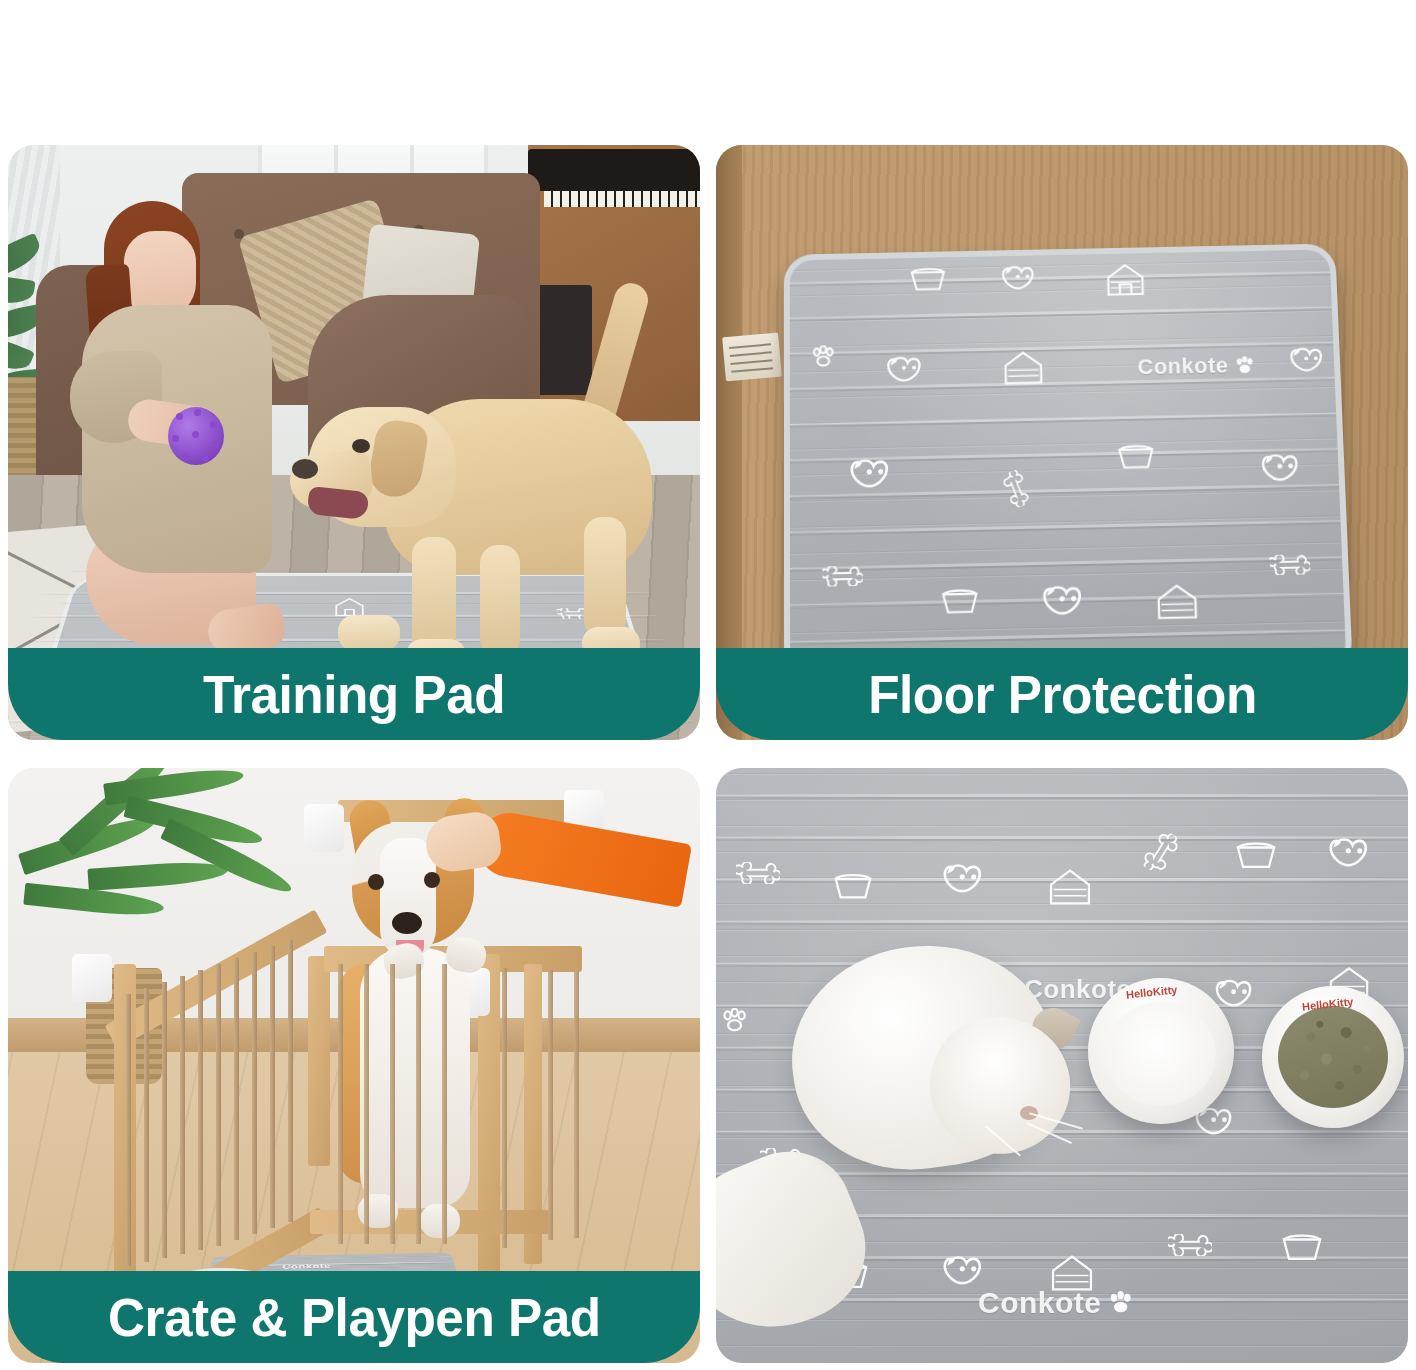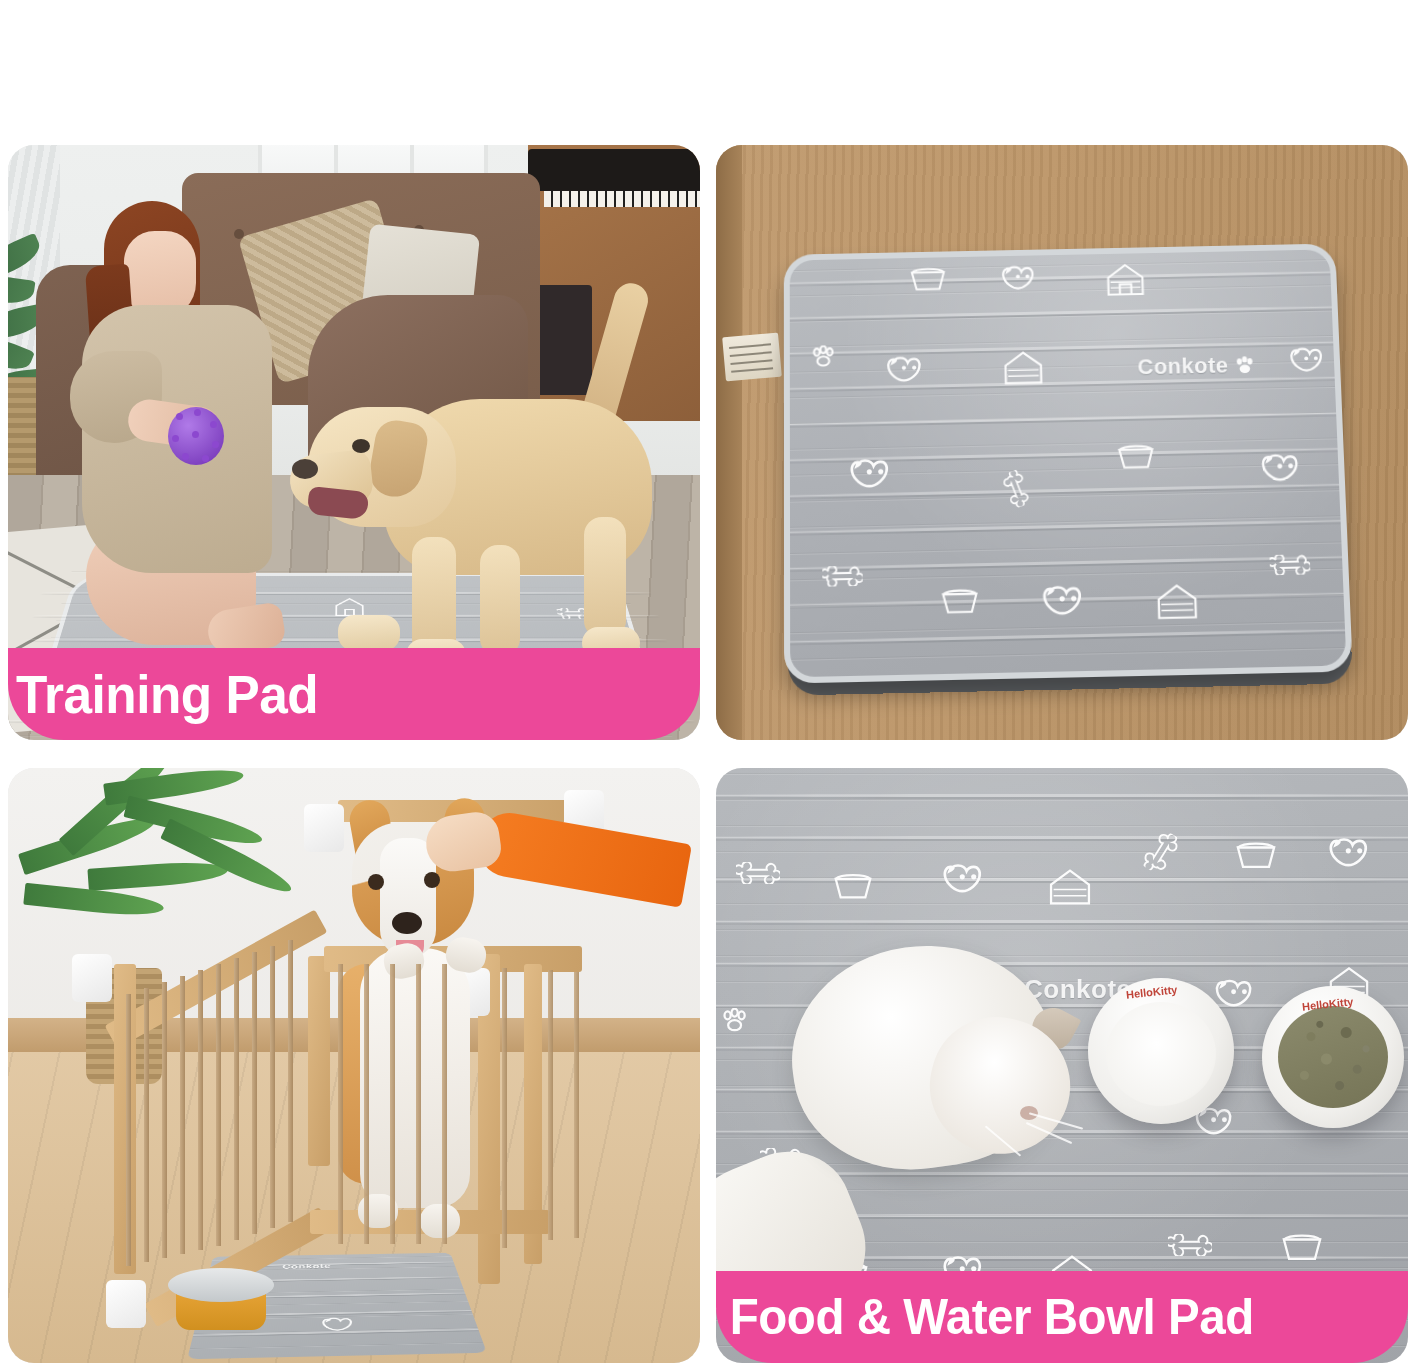--- a/index.html
+++ b/index.html
@@ -71,26 +71,26 @@
     overflow: hidden;
   }
 
   
   .caption {
     position: absolute;
     left: 0;
     bottom: 0;
     width: 692px;
     height: 92px;
-    background: #ec4899;
+    background: #0f766e;
     border-bottom-left-radius: 56px;
     border-bottom-right-radius: 56px;
     display: flex;
     align-items: center;
-    justify-content: flex-start;
+    justify-content: center;
     z-index: 40;
   }
   .caption-text {
     color: #ffffff;
     font-family: "Liberation Sans", sans-serif;
     font-weight: bold;
     font-size: 54px;
     line-height: 58px;
     letter-spacing: -0.5px;
     transform: scaleX(0.95);
@@ -847,20 +847,23 @@
               </svg>
           </div>
           <div class="motif" style="left:476px; top:308px;">
             <svg width="40" height="20" viewBox="0 0 40 18">
                 <path d="M6 4a4 4 0 100 4 4 4 0 000 6 4 4 0 106-2h16a4 4 0 106 2 4 4 0 100-6 4 4 0 10-6-2H12a4 4 0 10-6-2z" fill="none" stroke="#fff" stroke-width="1.8"></path>
               </svg>
           </div>
         </div>
       </div>
 
+      <div class="caption">
+        <span class="caption-text">Floor Protection</span>
+      </div>
     </div>
 
     <div class="panel">
       <div class="photo">
         <div class="p3-wall"></div>
         <div class="p3-baseboard"></div>
         <div class="p3-floor"></div>
 
         <div class="p3-plant">
           <div class="p3-frond" style="left:-10px; top:60px;  transform:rotate(-18deg)"></div>
@@ -946,20 +949,23 @@
         <div class="p3-bar" style="left:330px; top:196px; height:280px; opacity:.9;"></div>
         <div class="p3-bar" style="left:356px; top:196px; height:280px; opacity:.9;"></div>
         <div class="p3-bar" style="left:382px; top:196px; height:280px; opacity:.9;"></div>
         <div class="p3-bar" style="left:408px; top:196px; height:280px; opacity:.9;"></div>
         <div class="p3-bar" style="left:434px; top:196px; height:280px; opacity:.9;"></div>
         <div class="p3-bar" style="left:494px; top:200px; height:280px; opacity:.9;"></div>
         <div class="p3-bar" style="left:540px; top:202px; height:270px; opacity:.9;"></div>
         <div class="p3-bar" style="left:566px; top:204px; height:266px; opacity:.9;"></div>
       </div>
 
+      <div class="caption">
+        <span class="caption-text">Crate &amp; Playpen Pad</span>
+      </div>
     </div>
 
     <div class="panel">
       <div class="photo">
         <div class="p4-pad">
           <div class="waves"></div>
           <div class="wave-row" style="top:26px;"></div>
           <div class="wave-row" style="top:68px;"></div>
           <div class="wave-row" style="top:110px;"></div>
           <div class="wave-row" style="top:152px;"></div>
@@ -1106,19 +1112,16 @@
         <div class="p4-bowl" style="left:372px; top:210px; width:146px; height:146px;">
           <div class="p4-bowl-inner-milk" style="left:18px; top:24px; width:110px; height:104px;"></div>
           <div class="p4-bowl-mark" style="left:38px; top:8px;">HelloKitty</div>
         </div>
         <div class="p4-bowl" style="left:546px; top:218px; width:142px; height:142px;">
           <div class="p4-bowl-inner-food" style="left:16px; top:20px; width:110px; height:102px;"></div>
           <div class="p4-bowl-mark" style="left:40px; top:12px;">HelloKitty</div>
         </div>
       </div>
 
-      <div class="caption small">
-        <span class="caption-text">Food &amp; Water Bowl Pad</span>
-      </div>
     </div>
 
   </div>
 </div>
 
 </body></html>

